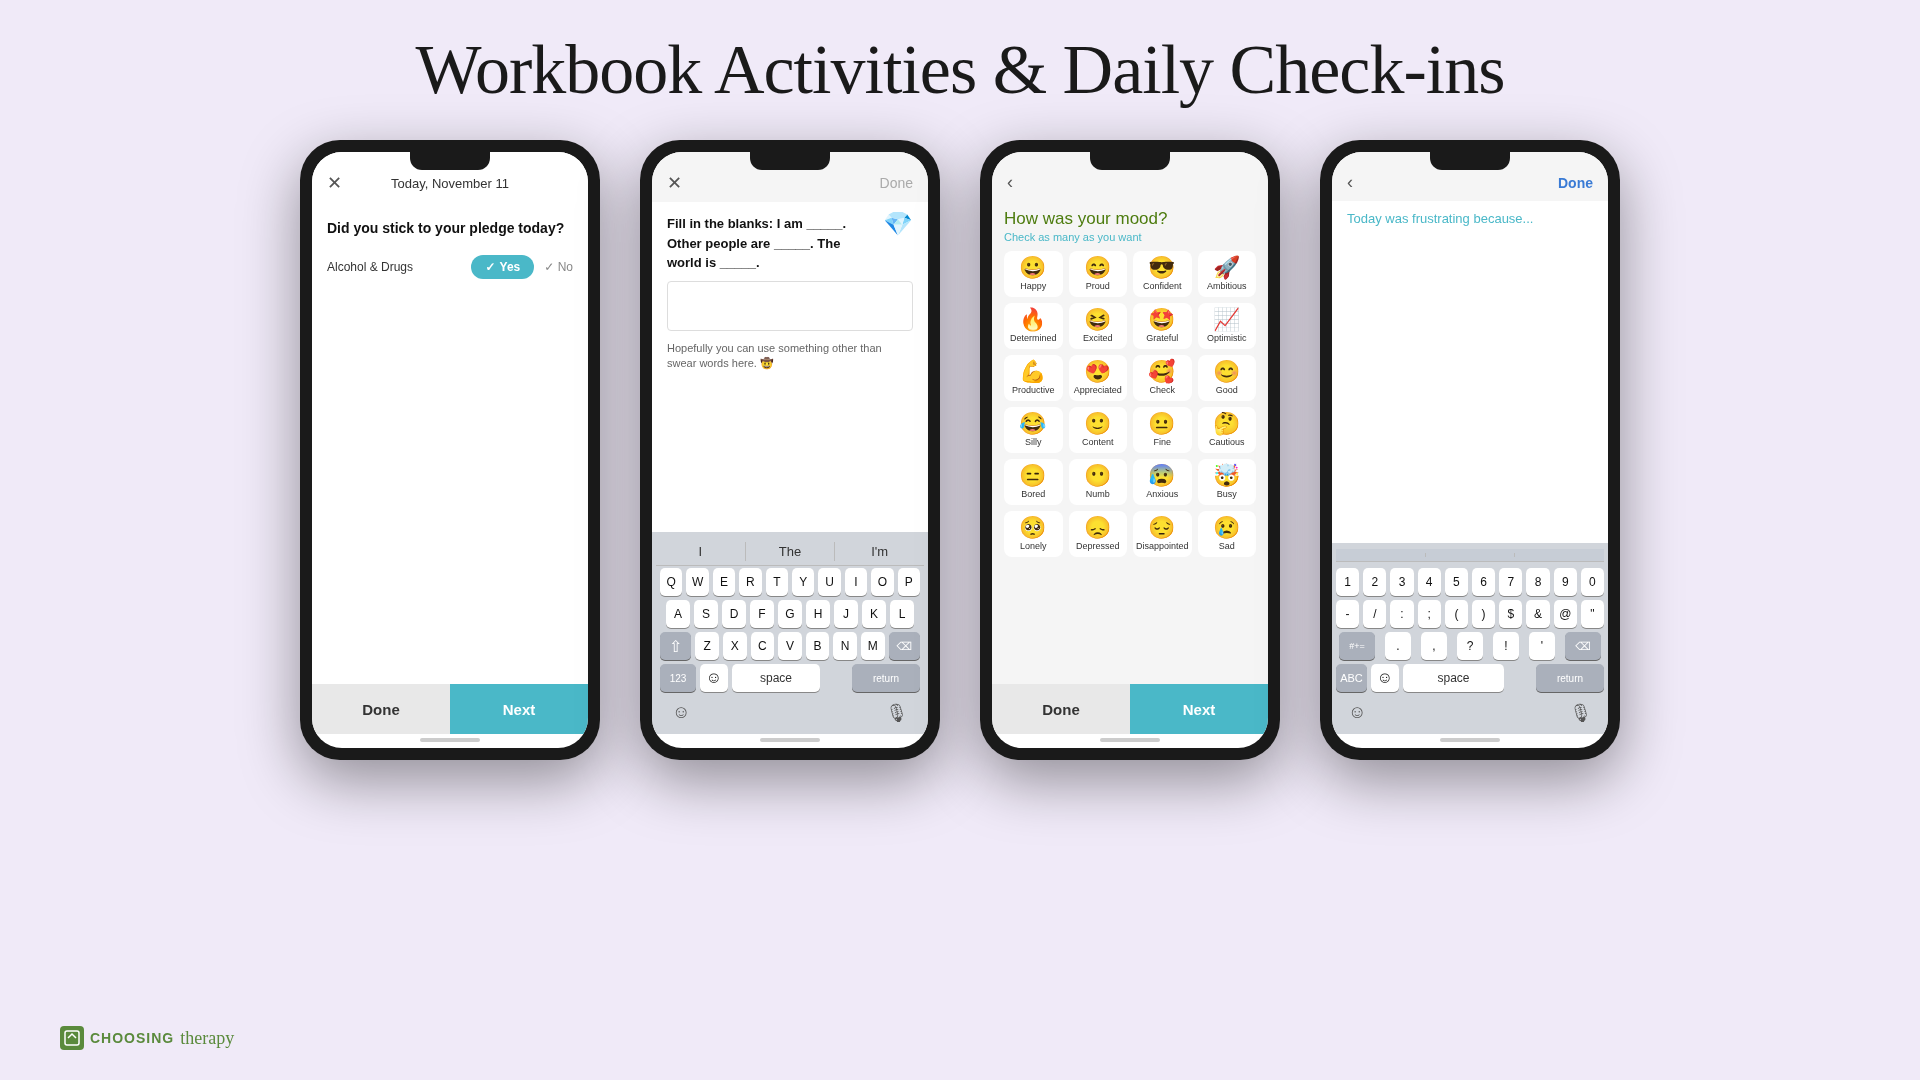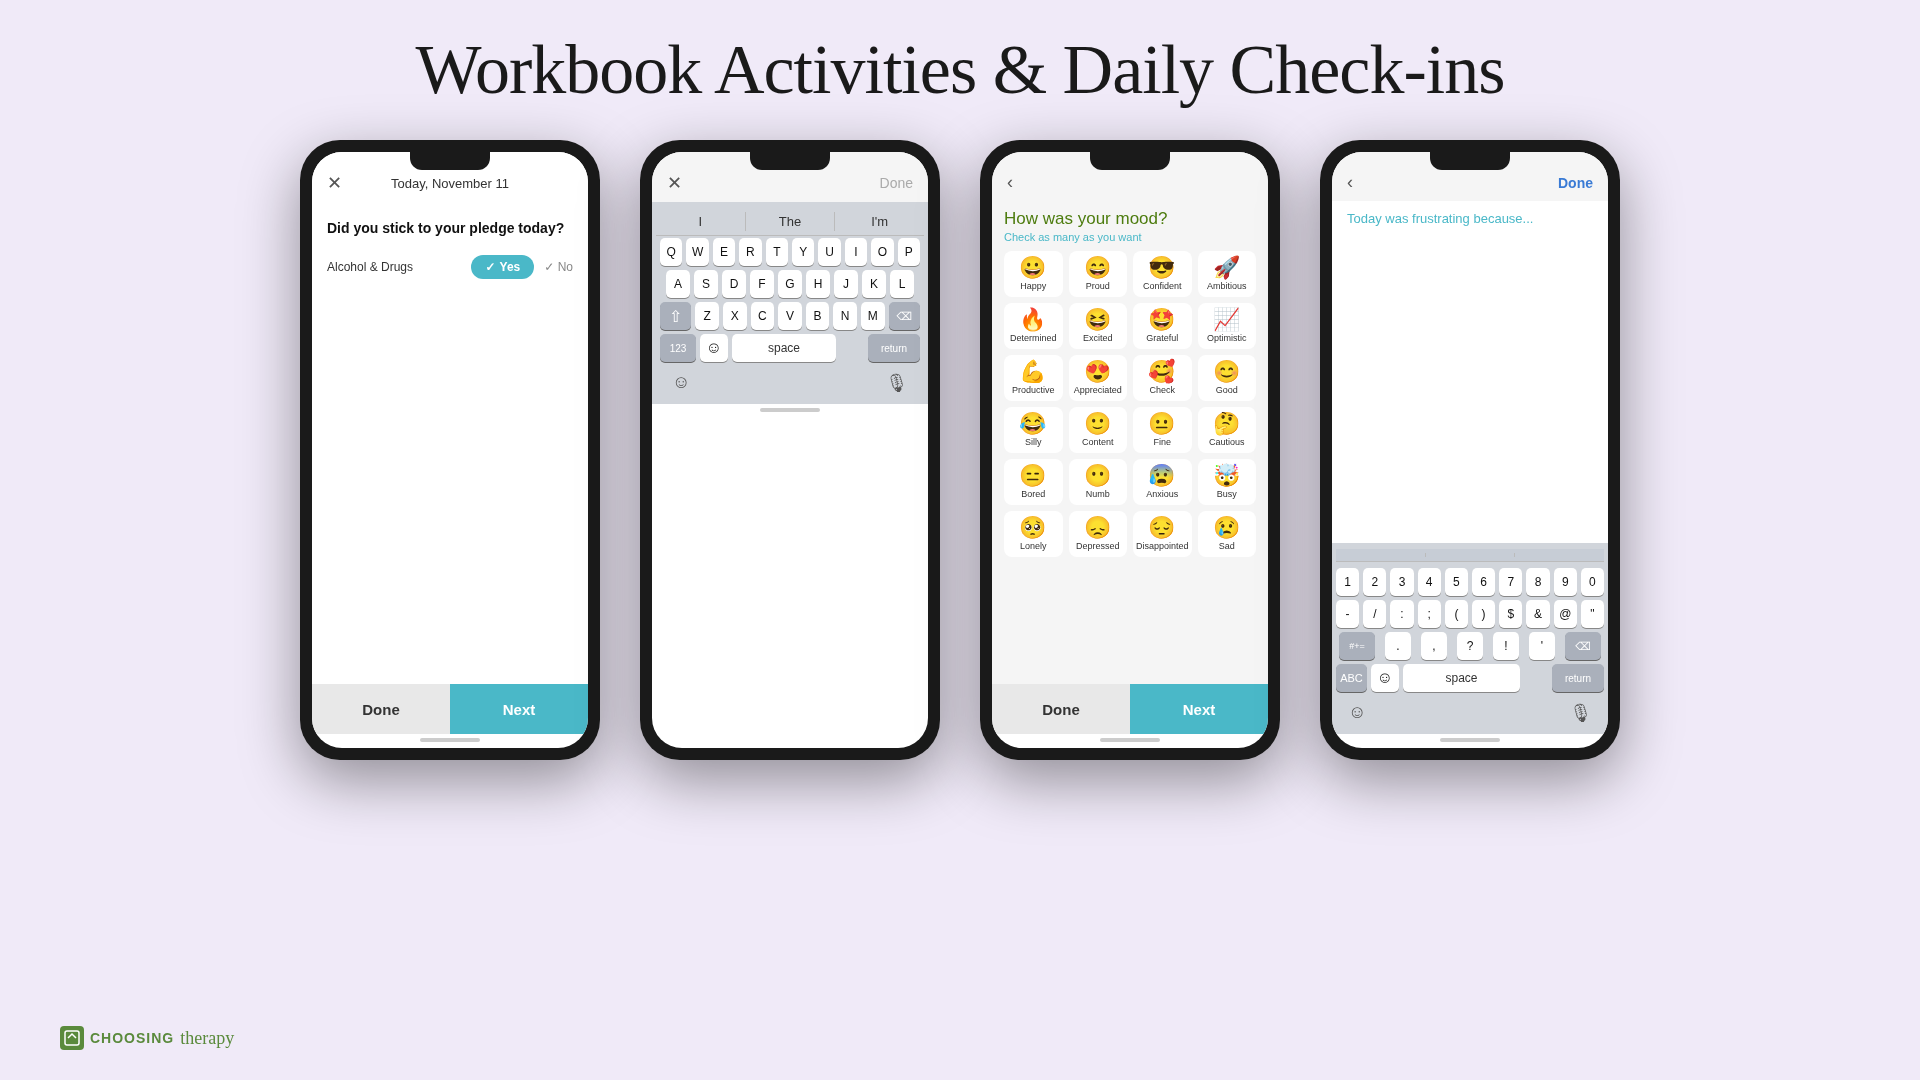--- a/index.html
+++ b/index.html
@@ -239,21 +239,21 @@
       color: #333;
       box-shadow: 0 1px 0 #888;
     }
     .kb-bottom {
       display: flex;
       gap: 4px;
       align-items: center;
       justify-content: center;
     }
     .kb-nums { width: 36px; }
-    .kb-return { width: 52px; margin-left: 28px; }
+    .kb-return { width: 68px; margin-left: 28px; }
     .kb-bottom-bar {
       display: flex;
       justify-content: space-between;
       padding: 6px 12px 2px;
       font-size: 18px;
       color: #555;
     }
 
     
     .p3-header {
@@ -418,20 +418,28 @@
       <div class="home-bar"></div>
     </div>
   </div>
 
   <div class="phone">
     <div class="phone-notch"></div>
     <div class="phone-screen">
       <div class="p2-header">
         <span class="close-x">✕</span>
         <span class="p2-done-link">Done</span>
+      </div>
+      <div class="p2-content">
+        <div style="display:flex;justify-content:space-between;align-items:flex-start;">
+          <div class="p2-prompt">Fill in the blanks: I am _____. Other people are _____. The world is _____.</div>
+          <span style="font-size:24px;margin-left:8px;margin-top:-4px;">💎</span>
+        </div>
+        <div class="p2-textarea"></div>
+        <div class="p2-hint">Hopefully you can use something other than swear words here. 🤠</div>
       </div>
       <div class="keyboard-bg">
         <div class="word-suggestions">
           <span class="word-sug">I</span>
           <span class="word-sug">The</span>
           <span class="word-sug">I'm</span>
         </div>
         <div style="padding:2px 4px;">
           <div class="kb-row">
             <div class="kb-key">Q</div>

